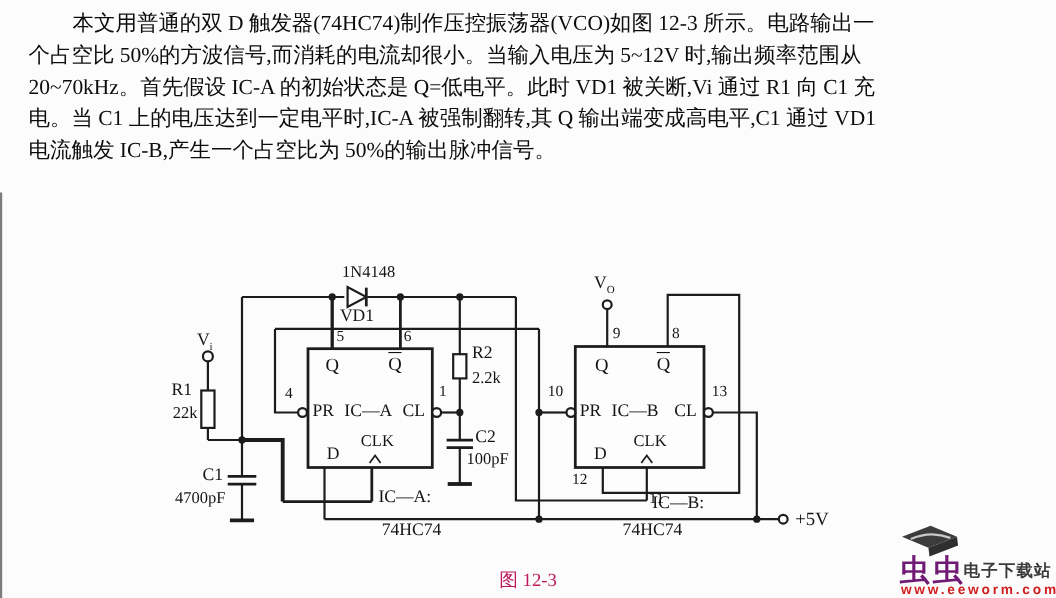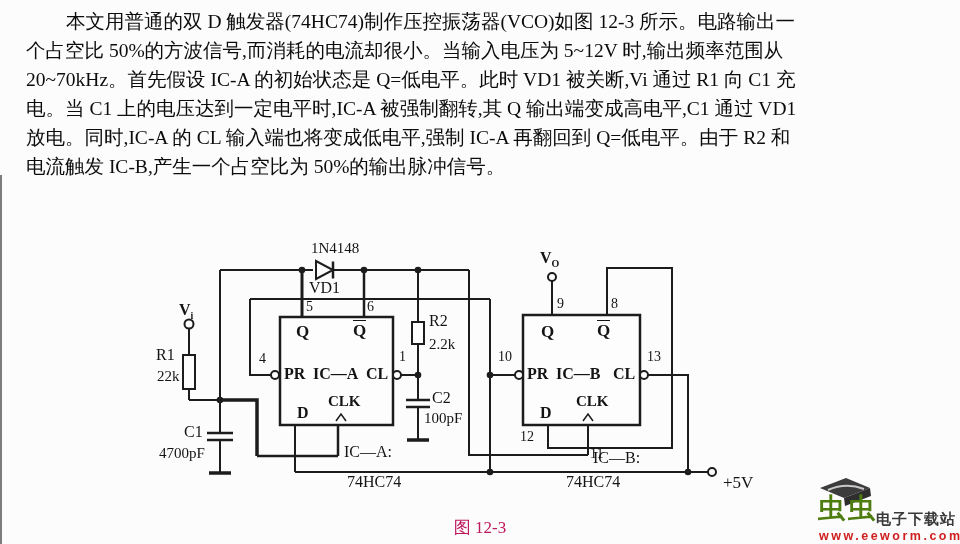--- a/index.html
+++ b/index.html
@@ -6,53 +6,52 @@
   .page{position:relative;width:960px;height:544px;background:#fcfcfc;overflow:hidden;
         font-family:"Liberation Serif","DejaVu Serif",serif;}
   
   .article{position:absolute;left:26px;top:7px;width:912px;}
   .para-line{height:29px;line-height:29px;font-size:19.5px;color:#0c0c0c;white-space:nowrap;}
   .para-line.indent{text-indent:40px;font-family:Liberation Serif, serif;}
   
   .lbl{position:absolute;color:#141414;line-height:1;white-space:nowrap;
        font-family:"Liberation Serif","DejaVu Serif",serif;}
   .fs14{font-size:14px;} .fs15{font-size:15px;} .fs16{font-size:16px;} .fs17{font-size:17px;}
-  .bold{font-weight:bold;}
+  .bold{font-weight:normal;}
   .ovl{display:inline-block;border-top:1.7px solid #141414;padding-top:1px;}
   .sub{font-size:10px;vertical-align:-4px;}
   .svg-layer{position:absolute;left:0;top:0;z-index:1;}
   .lbl{z-index:3;}
   .watermark{position:absolute;left:344px;top:251px;z-index:4;font-size:40px;
              font-family:"Liberation Sans","DejaVu Sans",sans-serif;
              color:rgba(214,214,214,0.9);letter-spacing:1px;}
   .caption{position:absolute;left:400px;top:516px;width:160px;text-align:center;
            font-size:17px;color:#be185d;z-index:3;}
   
   .edge-line{position:absolute;left:0;top:175px;width:2px;height:369px;background:rgba(20,20,20,.55);}
   
   .logo{position:absolute;left:814px;top:474px;width:146px;height:70px;z-index:5;}
-  .logo .brand{position:absolute;left:4px;top:16px;font-size:27px;font-weight:bold;
-               color:#4d7c0f;letter-spacing:3px;font-family:"Liberation Sans",sans-serif;}
+  .logo .brand{position:absolute;left:4px;top:26px;font-size:27px;font-weight:bold;
+               color:#701a75;letter-spacing:3px;font-family:"Liberation Sans",sans-serif;}
   .logo .site{position:absolute;left:62px;top:36px;font-size:15px;font-weight:bold;
               color:#3a3a3a;letter-spacing:1px;font-family:"Liberation Sans",sans-serif;}
   .logo .url{position:absolute;left:5px;top:55px;font-size:12.5px;font-weight:bold;
              color:#cf1f1f;letter-spacing:2.5px;font-family:"Liberation Sans",sans-serif;}
   .logo svg{position:absolute;left:0;top:0;}
 </style>
 </head>
 <body>
 
 <div class="page">
 
   <div class="article">
     <div class="para-line indent">本文用普通的双 D 触发器(74HC74)制作压控振荡器(VCO)如图 12-3 所示。电路输出一</div>
     <div class="para-line">个占空比 50%的方波信号,而消耗的电流却很小。当输入电压为 5~12V 时,输出频率范围从</div>
     <div class="para-line">20~70kHz。首先假设 IC-A 的初始状态是 Q=低电平。此时 VD1 被关断,Vi 通过 R1 向 C1 充</div>
     <div class="para-line">电。当 C1 上的电压达到一定电平时,IC-A 被强制翻转,其 Q 输出端变成高电平,C1 通过 VD1</div>
-    <div class="para-line">放电。同时,IC-A 的 CL 输入端也将变成低电平,强制 IC-A 再翻回到 Q=低电平。由于 R2 和</div>
     <div class="para-line">电流触发 IC-B,产生一个占空比为 50%的输出脉冲信号。</div>
   </div>
 
   <svg class="svg-layer" width="960" height="544" viewBox="0 0 960 544">
 
     <g fill="#fdfdfd" stroke="#1c1c1c" stroke-width="2.5">
       <rect x="280" y="317" width="113" height="108"></rect>
     </g>
     <g fill="#fdfdfd" stroke="#1c1c1c" stroke-width="2.5">
       <rect x="523" y="315" width="117" height="110"></rect>
@@ -160,21 +159,21 @@
   <span class="lbl fs17 bold" style="left:541px;top:323px;">Q</span>
   <span class="lbl fs17 bold" style="left:597px;top:320px;"><span class="ovl">Q</span></span>
   <span class="lbl fs16 bold" style="left:527px;top:366px;">PR</span>
   <span class="lbl fs16 bold" style="left:556px;top:366px;">IC—B</span>
   <span class="lbl fs16 bold" style="left:613px;top:366px;">CL</span>
   <span class="lbl fs15 bold" style="left:576px;top:394px;">CLK</span>
   <span class="lbl fs16 bold" style="left:540px;top:405px;">D</span>
   <span class="lbl fs16" style="left:593px;top:450px;">IC—B:</span>
   <span class="lbl fs16" style="left:566px;top:474px;">74HC74</span>
 
-  <span class="lbl fs17" style="left:723px;top:474px;text-align:center;">+5V</span>
+  <span class="lbl fs17" style="left:723px;top:463px;text-align:center;">+5V</span>
 
   <div class="caption">图 12-3</div>
 
   <div class="edge-line"></div>
 
   <div class="logo">
     <svg width="70" height="36" viewBox="0 0 70 36">
       <polygon points="6,14 32,4 56,14 30,24" fill="#3c3c3c"></polygon>
       <polygon points="30,24 56,14 57,22 31,32" fill="#2e2e2e"></polygon>
       <path d="M14,16 Q32,8 50,15" stroke="#c9c9c9" stroke-width="2" fill="none"></path>

